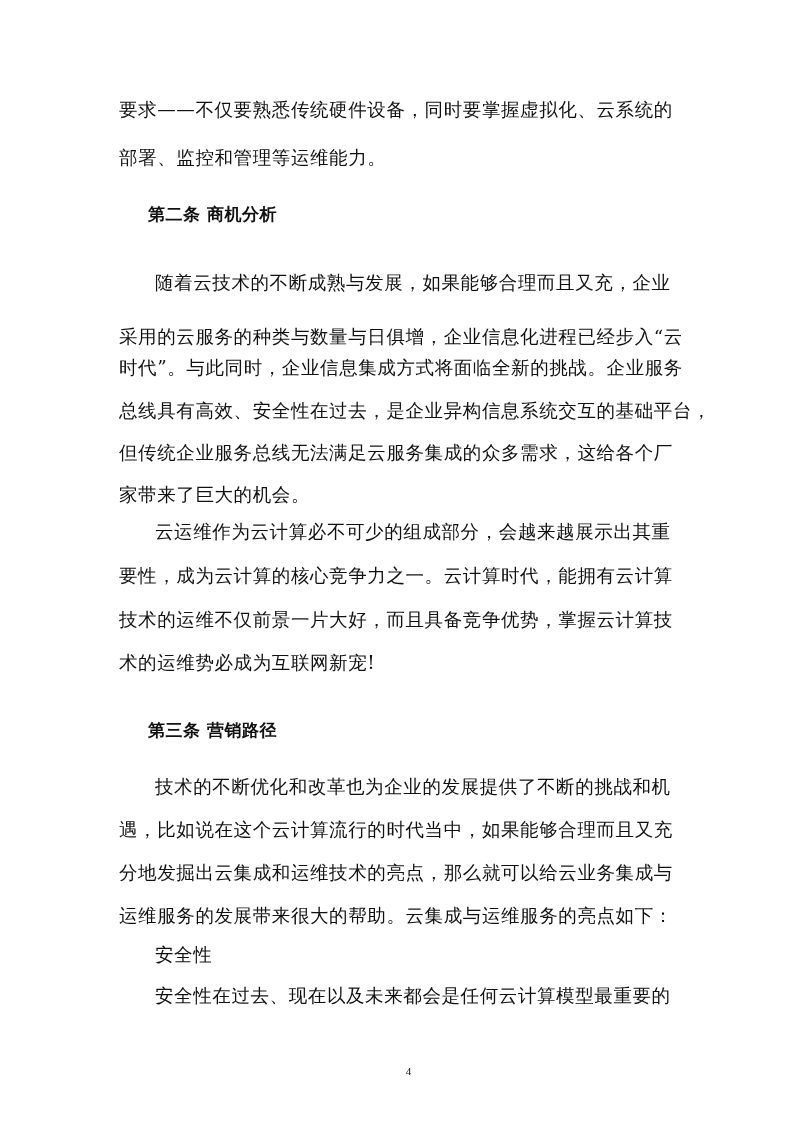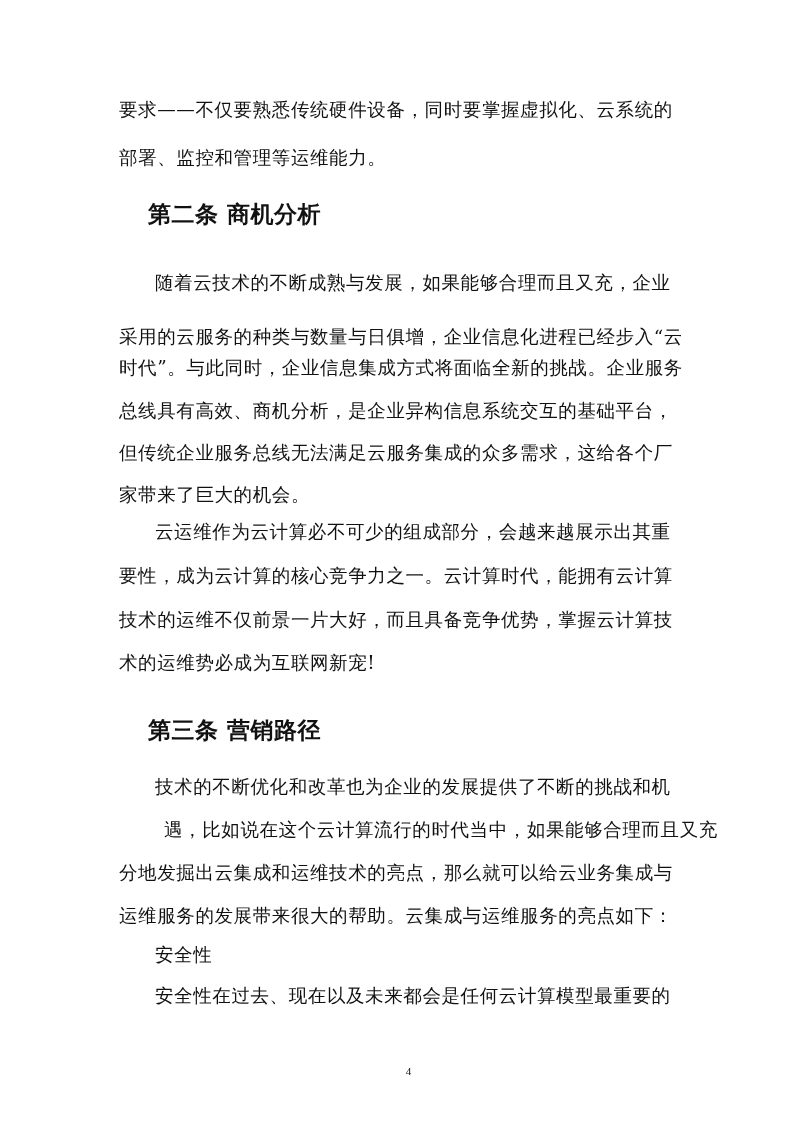--- a/index.html
+++ b/index.html
@@ -29,21 +29,21 @@
       line-height: 22px;
       white-space: nowrap;
       letter-spacing: 0.6px;
     }
     .indent { left: 155px; }
     .heading {
       position: absolute;
       left: 148px;
       font-family: "DejaVu Sans", "Liberation Sans", sans-serif;
       font-weight: bold;
-      font-size: 23px;
+      font-size: 17px;
       line-height: 24px;
       white-space: nowrap;
       letter-spacing: 0.5px;
     }
     .page-number {
       position: absolute;
       left: 0;
       width: 817px;
       text-align: center;
       top: 1065px;
@@ -57,33 +57,33 @@
 <div class="page">
 
   <div class="line" style="top:99px;">要求——不仅要熟悉传统硬件设备，同时要掌握虚拟化、云系统的</div>
   <div class="line" style="top:147px;">部署、监控和管理等运维能力。</div>
 
   <div class="heading" style="top:202px;">第二条 商机分析</div>
 
   <div class="line indent" style="top:272px;">随着云技术的不断成熟与发展，如果能够合理而且又充，企业</div>
   <div class="line" style="top:314px;margin-top:12px;">采用的云服务的种类与数量与日俱增，企业信息化进程已经步入“云</div>
   <div class="line" style="top:357px;">时代”。与此同时，企业信息集成方式将面临全新的挑战。企业服务</div>
-  <div class="line" style="top:400px;">总线具有高效、商机分析，是企业异构信息系统交互的基础平台，</div>
+  <div class="line" style="top:400px;">总线具有高效、安全性在过去，是企业异构信息系统交互的基础平台，</div>
   <div class="line" style="top:442px;">但传统企业服务总线无法满足云服务集成的众多需求，这给各个厂</div>
   <div class="line" style="top:484px;">家带来了巨大的机会。</div>
 
   <div class="line indent" style="top:521px;">云运维作为云计算必不可少的组成部分，会越来越展示出其重</div>
   <div class="line" style="top:565px;">要性，成为云计算的核心竞争力之一。云计算时代，能拥有云计算</div>
   <div class="line" style="top:609px;">技术的运维不仅前景一片大好，而且具备竞争优势，掌握云计算技</div>
   <div class="line" style="top:652px;">术的运维势必成为互联网新宠!</div>
 
   <div class="heading" style="top:705px;margin-top:13px;">第三条 营销路径</div>
 
   <div class="line indent" style="top:776px;">技术的不断优化和改革也为企业的发展提供了不断的挑战和机</div>
-  <div class="line" style="top:819px;margin-left:45px;">遇，比如说在这个云计算流行的时代当中，如果能够合理而且又充</div>
+  <div class="line" style="top:819px;">遇，比如说在这个云计算流行的时代当中，如果能够合理而且又充</div>
   <div class="line" style="top:862px;">分地发掘出云集成和运维技术的亮点，那么就可以给云业务集成与</div>
   <div class="line" style="top:905px;">运维服务的发展带来很大的帮助。云集成与运维服务的亮点如下：</div>
 
   <div class="line indent" style="top:944px;">安全性</div>
   <div class="line indent" style="top:985px;">安全性在过去、现在以及未来都会是任何云计算模型最重要的</div>
 
   <div class="page-number">4</div>
 </div>
 
 </body></html>

